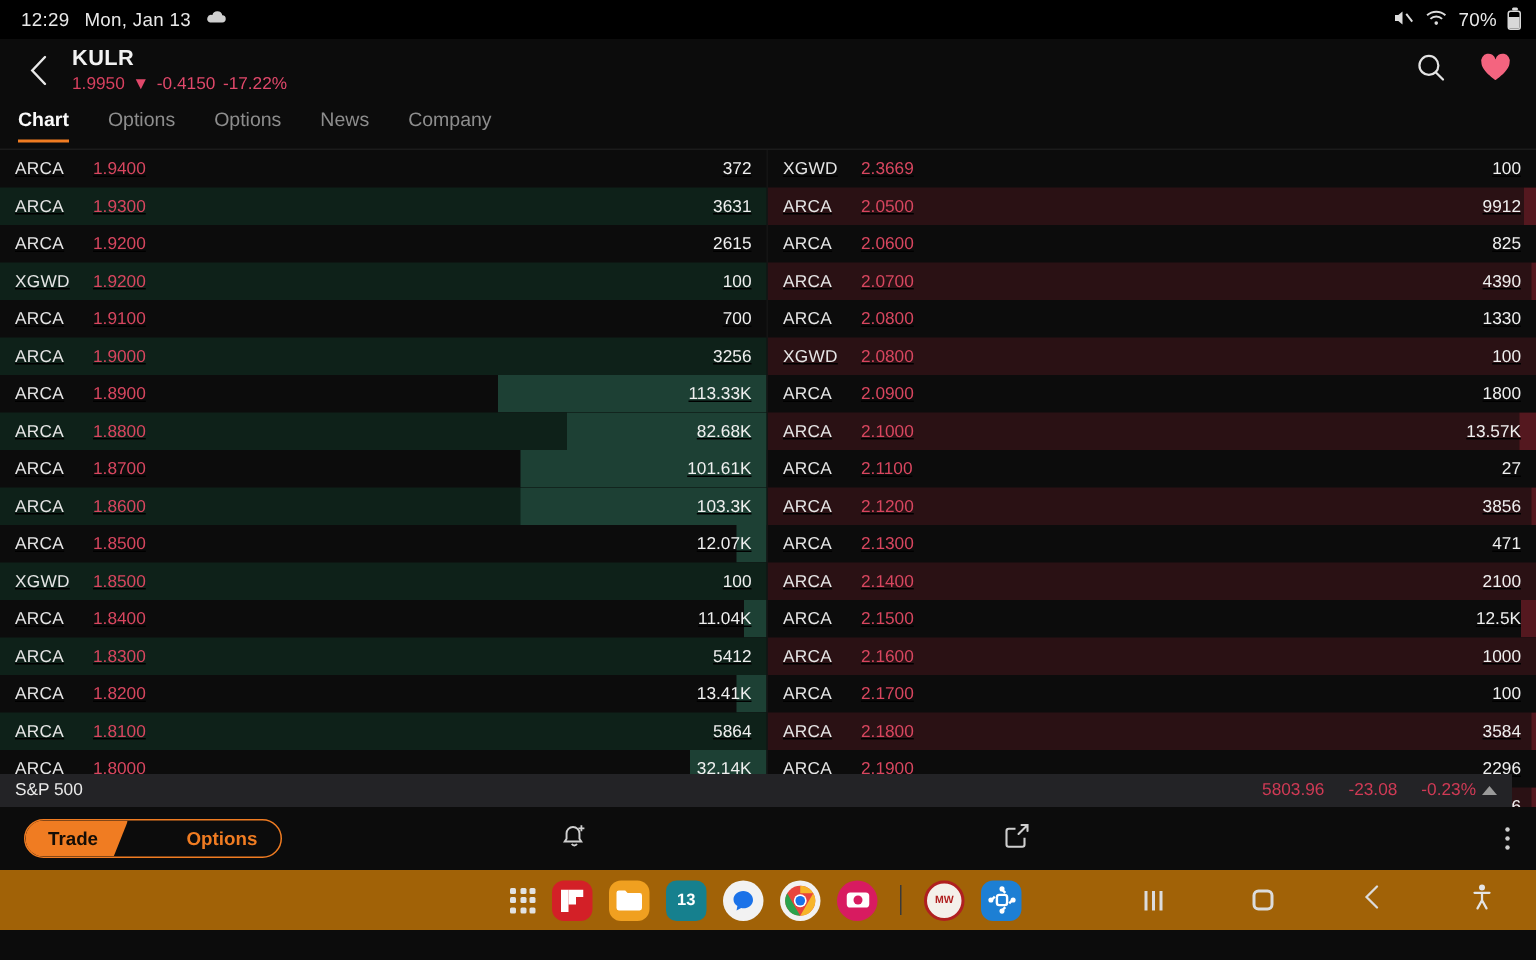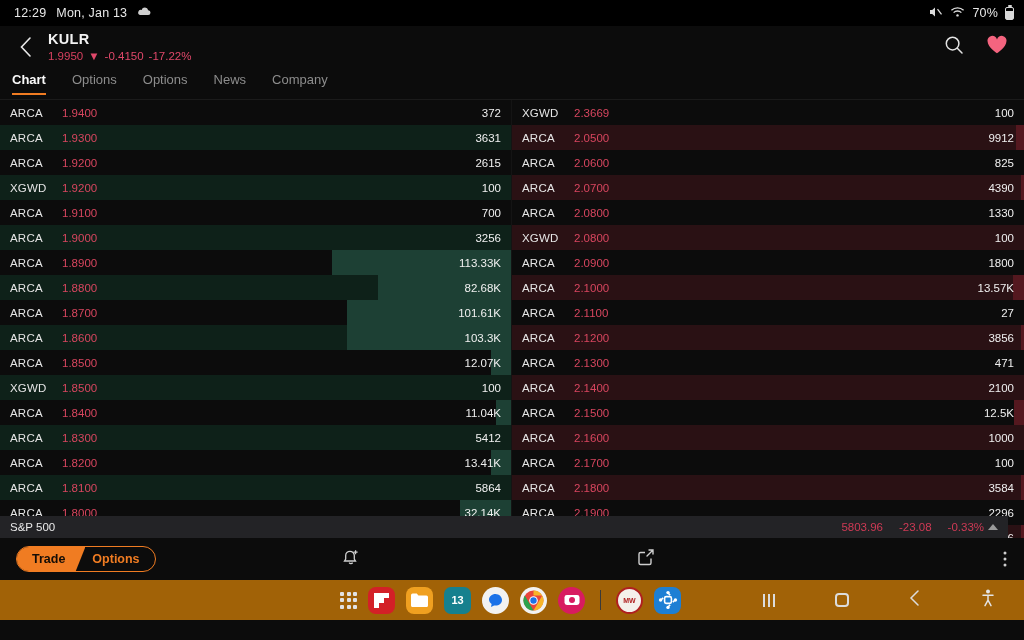--- a/index.html
+++ b/index.html
@@ -46,21 +46,21 @@
     padding: 0 12px; background: #0c0c0c; border-bottom: 1px solid #1b1b1b;
   }
   .tab {
     font-size: 13px; color: #8d8d8d; padding-bottom: 6px;
     border-bottom: 2.5px solid transparent;
   }
   .tab.active { color: #fafafa; font-weight: 700; border-bottom-color: #f07c22; }
 
   
   .book { position: relative; height: 438px; display: flex; overflow: hidden; background:#0c0c0c; }
-  .col { width: 512px; position: relative; }
+  .col { width: 512px; position: relative; text-decoration: underline; }
   .col.bid { border-right: 1px solid #141414; }
   .row {
     position: relative; height: 25px; display: flex; align-items: center;
     padding: 0 10px 0 10px; font-size: 11.5px; overflow: hidden;
   }
   .row .bar { position: absolute; top: 0; right: 0; height: 100%; }
   .bid .row.stripe { background: #0e2119; }
   .ask .row.stripe { background: #2a1114; }
   .bid .bar { background: #1d4034; }
   .ask .bar { background: #54181f; }
@@ -78,21 +78,21 @@
     font-size: 11.5px; color: #e9e9e9;
   }
   .index-vals { margin-left: auto; display: flex; align-items: center; gap: 16px; color: #cf3a55; }
   .chev-up { width: 0; height: 0; border-left: 5px solid transparent; border-right: 5px solid transparent; border-bottom: 6px solid #9a9a9a; margin-left: 4px; }
 
   
   .actionbar {
     height: 42px; display: flex; align-items: center; padding: 0 16px;
     background: #0c0c0c;
   }
-  .pill { display: flex; height: 26px; border-radius: 14px; overflow: hidden; border: 1.5px solid #f07c22; }
+  .pill { display: flex; height: 26px; border-radius: 14px; overflow: hidden; border: 1.5px solid #f07c22; gap: 32px; }
   .pill .seg { display: flex; align-items: center; padding: 0 15px; font-size: 12.5px; }
   .pill .seg.trade { background: #f07c22; color: #140d06; font-weight: 600;
     clip-path: polygon(0 0, 100% 0, 86% 100%, 0 100%); padding-right: 20px; }
   .pill .seg.options { color: #f07c22; margin-left: -8px; font-weight: 600; }
   .ab-icons { margin-left: auto; display: flex; align-items: center; }
 
   
   .dock { height: 40px; display: flex; align-items: center; background: #a16207; position: relative; }
   .dock-apps { position: absolute; left: 340px; display: flex; align-items: center; gap: 11px; }
   .appicon { width: 27px; height: 27px; border-radius: 8px; display: flex; align-items: center; justify-content: center;
@@ -448,21 +448,21 @@
             <span class="size">4426</span>
           </div>
         </div>
       </div>
 
     <div class="index-bar">
       <span>S&amp;P 500</span>
       <span class="index-vals">
         <span>5803.96</span>
         <span>-23.08</span>
-        <span>-0.33%</span>
+        <span>-0.23%</span>
       </span>
       <span class="chev-up"></span>
     </div>
   </div>
 
   <div class="actionbar">
     <div class="pill">
       <div class="seg trade">Trade</div>
       <div class="seg options">Options</div>
     </div>

